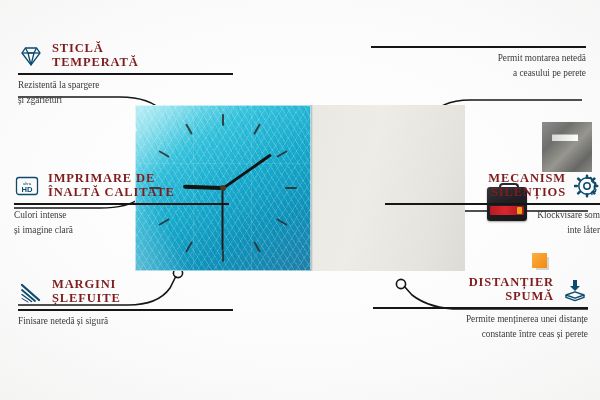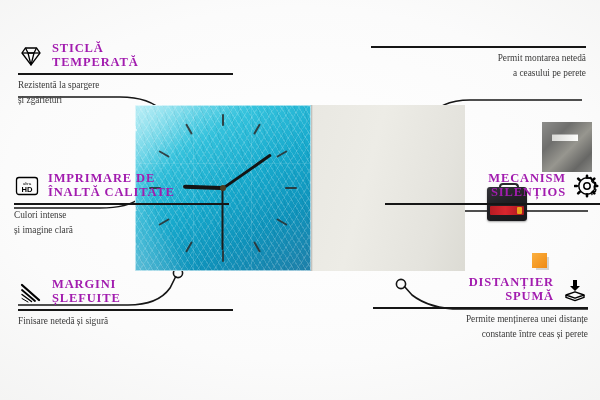--- a/index.html
+++ b/index.html
@@ -90,32 +90,32 @@
   .part-spacer{
     left:222px;top:148px;width:15px;height:15px;
     background:linear-gradient(135deg,#fbb040,#f08a12);
     box-shadow:3px 3px 0 -1px rgba(180,180,175,.55);
   }
 
   
   .callout{position:absolute;width:215px;}
   .callout .head{display:flex;align-items:center;gap:8px;}
   .callout .title{
-    font-size:12.5px;font-weight:700;letter-spacing:.85px;color:#a21caf;
+    font-size:12.5px;font-weight:700;letter-spacing:.85px;color:#7f1d1d;
     line-height:13.5px;text-transform:uppercase;white-space:pre-line;
   }
   .callout .rule{height:1.6px;background:#161616;margin:4px 0 3px;}
   .callout .sub{
     font-size:9.3px;line-height:15px;color:#3a3a3a;white-space:pre-line;
   }
   .callout.left .head{justify-content:flex-start;}
   .callout.left .title,.callout.left .sub{text-align:left;}
   .callout.right .head{justify-content:flex-end;}
   .callout.right .title,.callout.right .sub{text-align:right;}
-  .ico{width:26px;height:24px;flex:0 0 auto;color:#000000;}
+  .ico{width:26px;height:24px;flex:0 0 auto;color:#0c4a6e;}
   .ico svg{display:block;width:100%;height:100%;}
 
   .c1{left:18px;top:42px;}
   .c2{left:14px;top:172px;}
   .c3{left:18px;top:278px;}
   .c4{right:14px;top:42px;}
   .c5{right:0;top:172px;}
   .c6{right:12px;top:276px;}
 
   .leader{position:absolute;left:0;top:0;width:600px;height:400px;pointer-events:none;}
@@ -276,20 +276,22 @@
             <g fill="none" stroke="currentColor" stroke-width="1.5" stroke-linejoin="round">
           <path d="M13 3.2 l2.6 1.1 2.3-1.0 1.5 2.1 -0.4 2.5 1.8 1.8 2.5 -0.4 0.6 2.5 -2.0 1.6 0 2.5 2.0 1.6 -0.6 2.5 -2.5 -0.4 -1.8 1.8 0.4 2.5" transform="scale(0.86) translate(1.6,0.6)"></path>
           <circle cx="13" cy="12" r="8.2"></circle>
           <circle cx="13" cy="12" r="3.2"></circle>
           <path d="M13 3.8 v-2 M13 20.2 v2 M21.2 12 h2 M2.8 12 h-2 M18.8 6.2 l1.5 -1.5 M5.7 17.8 l-1.5 1.5 M18.8 17.8 l1.5 1.5 M5.7 6.2 l-1.5 -1.5" stroke-width="2.6" stroke-linecap="round"></path>
         </g>
           </svg>
       </span>
     </div>
     <div class="rule"></div>
+    <div class="sub">Klockvisare som
+inte låter</div>
   </div>
 
   <div class="callout right c6">
     <div class="head">
       <div class="title">DISTANȚIER
 SPUMĂ</div>
       <span class="ico">
         <svg viewBox="0 0 26 24">
             <g fill="none" stroke="currentColor" stroke-width="1.4" stroke-linejoin="round">
           <path d="M11 2 h4 v6 h3 l-5 5 l-5 -5 h3 z" fill="currentColor" stroke="none"></path>

